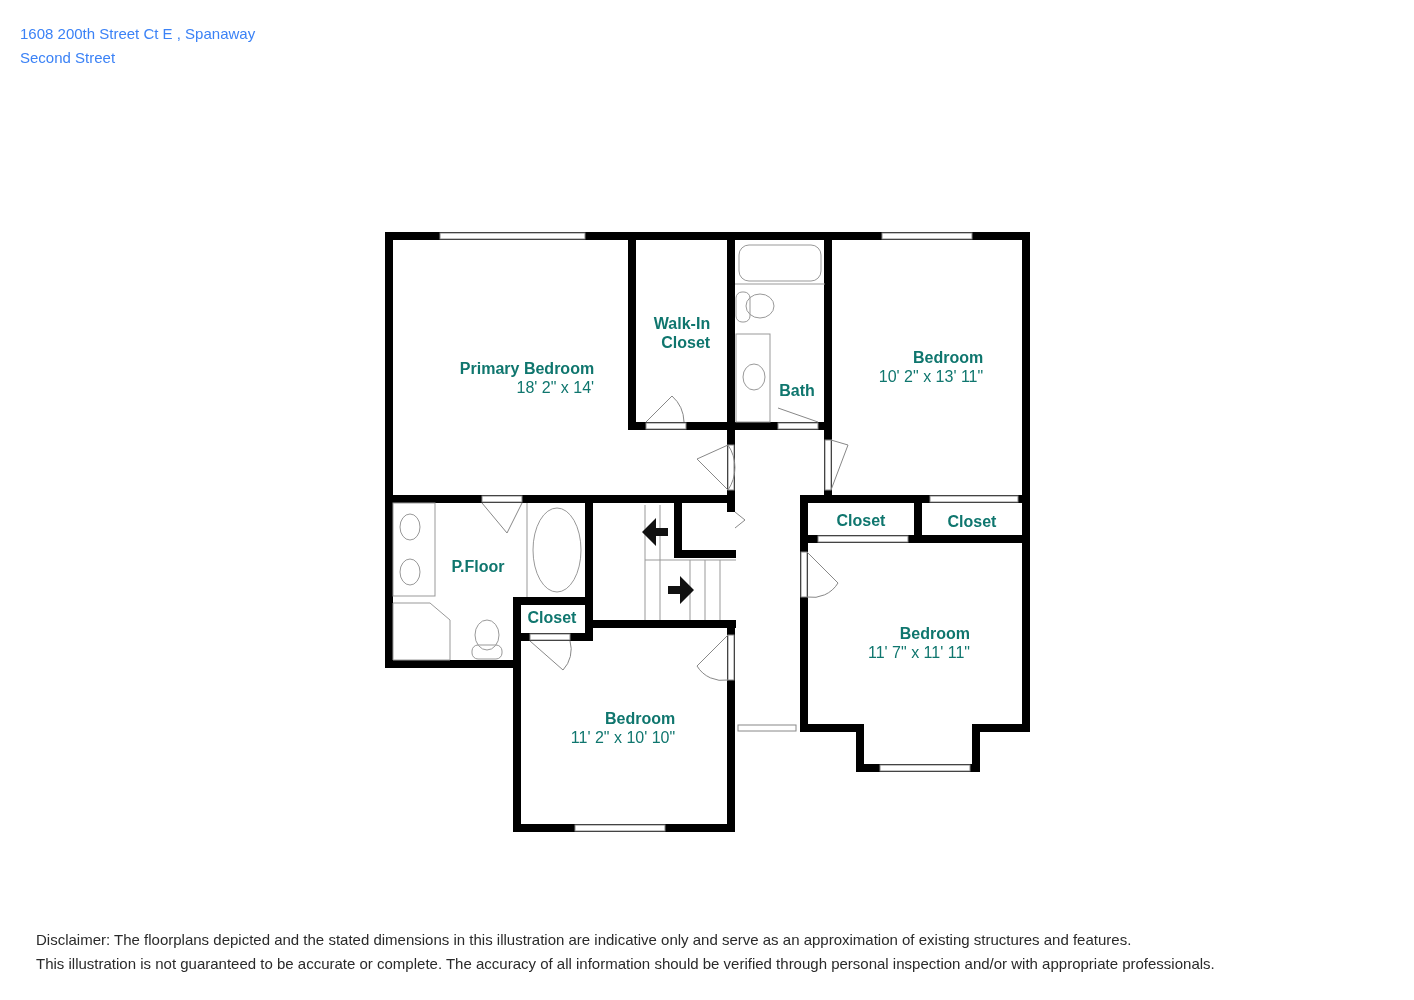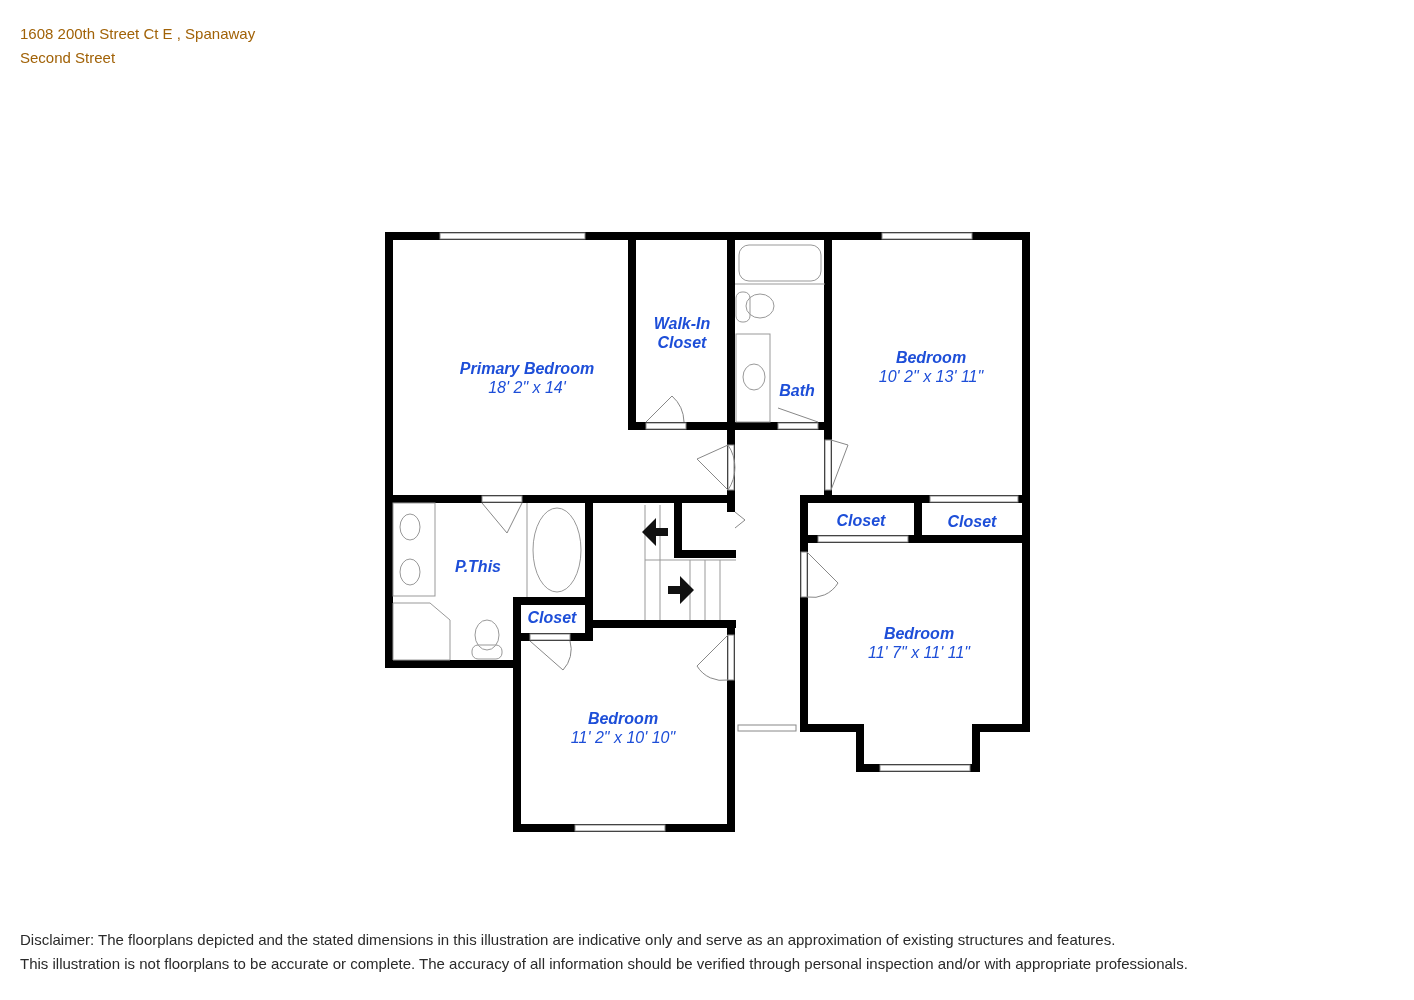--- a/index.html
+++ b/index.html
@@ -1,25 +1,25 @@
 <!DOCTYPE html>
 <html><head>
   <meta charset="utf-8">
   <style>
     html, body { margin: 0; padding: 0; background: #ffffff; }
     body { width: 1414px; height: 1000px; position: relative; overflow: hidden; font-family: "Liberation Sans", sans-serif; color: #222; }
-    .header { position: absolute; left: 20px; top: 22px; font-size: 15px; line-height: 24px; color: #a16207; }
+    .header { position: absolute; left: 20px; top: 22px; font-size: 15px; line-height: 24px; color: #3b82f6; }
     .header div { white-space: nowrap; }
     .plan { position: absolute; left: 0; top: 0; width: 1414px; height: 1000px; }
     .plan svg { width: 1414px; height: 1000px; display: block; }
-    .room-label { position: absolute; text-align: center; transform: translateX(-50%); white-space: nowrap; color: #1d4ed8; font-style: italic; }
+    .room-label { position: absolute; text-align: right; transform: translateX(-50%); white-space: nowrap; color: #0f766e; }
     .room-name { font-weight: bold; font-size: 16px; line-height: 19px; }
     .room-dim { font-size: 16px; line-height: 19px; }
     .closet-label { font-weight: bold; font-size: 16px; line-height: 19px; }
-    .disclaimer { position: absolute; left: 20px; top: 928px; font-size: 15px; line-height: 24px; color: #2a2a2a; }
+    .disclaimer { position: absolute; left: 36px; top: 928px; font-size: 15px; line-height: 24px; color: #2a2a2a; }
     .disclaimer div { white-space: nowrap; }
   </style>
 </head>
 <body>
 
 <div class="header">
   <div>1608 200th Street Ct E , Spanaway</div>
   <div>Second Street</div>
 </div>
 
@@ -138,21 +138,21 @@
     <div class="room-name">Closet</div>
   </div>
   <div class="room-label" style="left:797px; top:333px;margin-top:48px;">
     <div class="room-name">Bath</div>
   </div>
   <div class="room-label" style="left:931px; top:348px;">
     <div class="room-name">Bedroom</div>
     <div class="room-dim">10' 2" x 13' 11"</div>
   </div>
   <div class="room-label" style="left:478px; top:557px;">
-    <div class="room-name">P.This</div>
+    <div class="room-name">P.Floor</div>
   </div>
   <div class="room-label" style="left:552px; top:608px;">
     <div class="closet-label">Closet</div>
   </div>
   <div class="room-label" style="left:623px; top:709px;">
     <div class="room-name">Bedroom</div>
     <div class="room-dim">11' 2" x 10' 10"</div>
   </div>
   <div class="room-label" style="left:861px; top:511px;">
     <div class="closet-label">Closet</div>
@@ -161,14 +161,14 @@
     <div class="closet-label">Closet</div>
   </div>
   <div class="room-label" style="left:919px; top:624px;">
     <div class="room-name">Bedroom</div>
     <div class="room-dim">11' 7" x 11' 11"</div>
   </div>
 </div>
 
 <div class="disclaimer">
   <div>Disclaimer: The floorplans depicted and the stated dimensions in this illustration are indicative only and serve as an approximation of existing structures and features.</div>
-  <div>This illustration is not floorplans to be accurate or complete. The accuracy of all information should be verified through personal inspection and/or with appropriate professionals.</div>
+  <div>This illustration is not guaranteed to be accurate or complete. The accuracy of all information should be verified through personal inspection and/or with appropriate professionals.</div>
 </div>
 
 </body></html>

